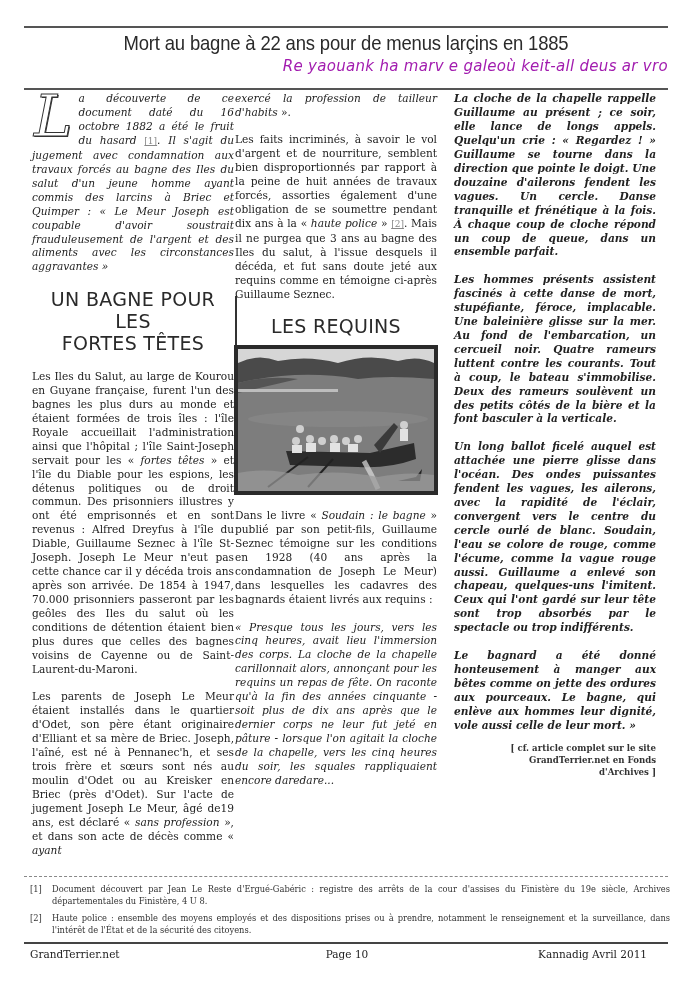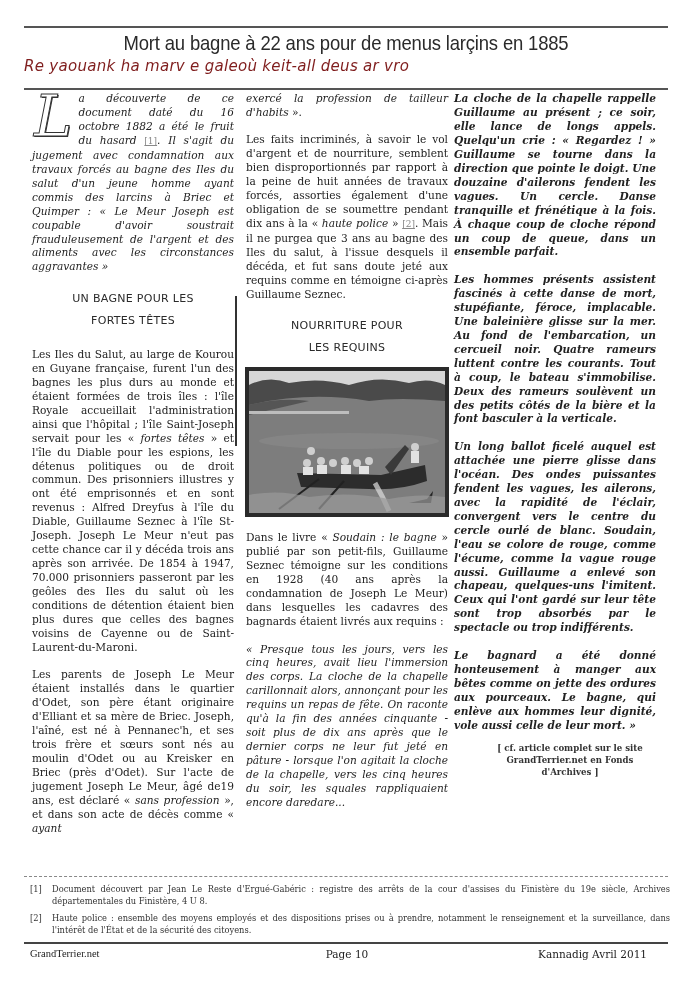--- a/index.html
+++ b/index.html
@@ -9,42 +9,42 @@
   .rule { position: absolute; left: 24px; width: 644px; height: 2px; background: #555; }
   #rule-top { top: 26px; }
   #rule-mid { top: 88px; }
 
   #title {
     position: absolute; top: 31px; left: 24px; width: 644px; text-align: center;
     font-family: "Liberation Sans", sans-serif; font-size: 21px; letter-spacing: -0.2px;
     color: #2a2a2a; transform: scaleX(0.88); transform-origin: center;
   }
   #subtitle {
-    position: absolute; top: 57px; left: 24px; width: 644px; text-align: left;
+    position: absolute; top: 57px; left: 24px; width: 644px; text-align: right;
     font-family: "DejaVu Sans", sans-serif; font-style: italic; font-size: 15px;
-    color: #7f1d1d; letter-spacing: 0.3px;
+    color: #a21caf; letter-spacing: 0.3px;
   }
 
   .col { position: absolute; top: 92px; width: 202px; font-size: 10.6px; line-height: 13.95px; text-align: justify; }
   #col1 { left: 32px; }
-  #col2 { left: 246px; }
+  #col2 { left: 235px; }
   #col3 { left: 454px; width: 202px; font-weight: bold; }
 
   .col p { margin-bottom: 13.5px; }
   .it { font-style: italic; }
   .ref { color: #888; text-decoration: underline; font-size: 9px; font-style: normal; }
 
   .dropcap {
     float: left; font-family: "DejaVu Serif", serif; font-style: italic; font-size: 58px;
     line-height: 44px; margin: 2px 6px 0 2px; color: #333;
     -webkit-text-stroke: 1px #333; color: #fff; text-shadow: 1px 1px 0 #333;
   }
 
   .section-head {
-    font-family: "DejaVu Sans", sans-serif; text-align: center; font-size: 11px;
+    font-family: "DejaVu Sans", sans-serif; text-align: center; font-size: 19px;
     line-height: 22px; letter-spacing: 0.3px; color: #2a2a2a; margin: 10px 0 16px 0;
   }
 
   .vbar { position: absolute; width: 2px; background: #333; }
   #vbar1 { left: 235px; top: 296px; height: 150px; }
 
   #photo {
     width: 204px; height: 150px; margin: 4px 0 14px -1px; border: 4px solid #2a2a2a;
     position: relative; overflow: hidden;
     background: linear-gradient(180deg, #dcdcdc 0%, #cfcfcf 10%, #555 14%, #6a6a6a 20%, #8c8c8c 24%, #7b7b7b 45%, #898989 70%, #7a7a7a 100%);
@@ -52,21 +52,21 @@
   }
 
   .footnote-sep { position: absolute; left: 24px; width: 644px; top: 876px; border-top: 1px dashed #888; }
   #footnotes { position: absolute; top: 884px; left: 30px; width: 640px; font-size: 8.3px; line-height: 11.5px; color: #333; }
   .fn { display: flex; margin-bottom: 6px; }
   .fn-num { width: 22px; flex: none; }
   .fn-text { flex: 1; text-align: justify; }
 
   #rule-foot { top: 942px; height: 2px; background: #444; }
   #footer { position: absolute; top: 948px; left: 30px; width: 634px; font-size: 10.5px; color: #222; }
-  #footer .l { position: absolute; left: 0; font-family: Liberation Serif, serif; }
+  #footer .l { position: absolute; left: 0; }
   #footer .c { position: absolute; left: 0; width: 100%; text-align: center; }
   #footer .r { position: absolute; right: 17px; }
 </style>
 </head>
 <body>
 
 <div class="rule" id="rule-top"></div>
 <div id="title">Mort au bagne à 22 ans pour de menus larçins en 1885</div>
 <div id="subtitle">Re yaouank ha marv e galeoù keit-all deus ar vro</div>
 <div class="rule" id="rule-mid"></div>
@@ -82,21 +82,20 @@
   <p><span>Les Iles du Salut, au large de Kourou en Guyane française, furent l'un des bagnes les plus durs au monde et étaient formées de trois îles : l'île Royale accueillait l'administration ainsi que l'hôpital ; l'île Saint-Joseph servait pour les « </span><span class="it">fortes têtes</span><span> » et l'île du Diable pour les espions, les détenus politiques ou de droit commun. Des prisonniers illustres y ont été emprisonnés et en sont revenus : Alfred Dreyfus à l'île du Diable, Guillaume Seznec à l'île St-Joseph. Joseph Le Meur n'eut pas cette chance car il y décéda trois ans après son arrivée. De 1854 à 1947, 70.000 prisonniers passeront par les geôles des Iles du salut où les conditions de détention étaient bien plus dures que celles des bagnes voisins de Cayenne ou de Saint-Laurent-du-Maroni.</span></p>
   <p><span>Les parents de Joseph Le Meur étaient installés dans le quartier d'Odet, son père étant originaire d'Elliant et sa mère de Briec. Joseph, l'aîné, est né à Pennanec'h, et ses trois frère et sœurs sont nés au moulin d'Odet ou au Kreisker en Briec (près d'Odet). Sur l'acte de jugement Joseph Le Meur, âgé de19 ans, est déclaré « </span><span class="it">sans profession</span><span> », et dans son acte de décès comme « </span><span class="it">ayant</span></p>
 </div>
 
 <div class="vbar" id="vbar1"></div>
 
 <div class="col" id="col2">
   <p><span class="it">exercé la profession de tailleur d'habits</span><span> ».</span></p>
   <p><span>Les faits incriminés, à savoir le vol d'argent et de nourriture, semblent bien disproportionnés par rapport à la peine de huit années de travaux forcés, assorties également d'une obligation de se soumettre pendant dix ans à la « </span><span class="it">haute police</span><span> » </span><a class="ref">[2]</a><span>. Mais il ne purgea que 3 ans au bagne des Iles du salut, à l'issue desquels il décéda, et fut sans doute jeté aux requins comme en témoigne ci-après Guillaume Seznec.</span></p>
   <div class="section-head" style="margin-top:6px;margin-bottom:8px;">
-    <div>NOURRITURE POUR</div>
     <div>LES REQUINS</div>
   </div>
   <div id="photo" title="Painting of convicts rowing a boat tipping a coffin into the sea among sharks">
     <svg width="196" height="142" viewBox="0 0 196 142">
       <rect x="0" y="0" width="196" height="142" fill="#7d7d7d"></rect>
       <rect x="0" y="0" width="196" height="14" fill="#d6d6d6"></rect>
       <path d="M0 14 Q20 4 40 12 Q70 6 100 14 Q130 4 160 12 Q180 6 196 14 L196 30 Q150 26 120 30 Q60 20 0 34 Z" fill="#4a4a4a"></path>
       <path d="M0 34 Q30 26 60 30 L0 44 Z" fill="#555"></path>
       <rect x="0" y="40" width="100" height="3" fill="#bdbdbd"></rect>
       <ellipse cx="100" cy="70" rx="90" ry="8" fill="#8a8a8a" opacity="0.6"></ellipse>
@@ -128,21 +127,21 @@
   </div>
   <p><span>Dans le livre « </span><span class="it">Soudain : le bagne</span><span> » publié par son petit-fils, Guillaume Seznec témoigne sur les conditions en 1928 (40 ans après la condamnation de Joseph Le Meur) dans lesquelles les cadavres des bagnards étaient livrés aux requins :</span></p>
   <p class="it">« Presque tous les jours, vers les cinq heures, avait lieu l'immersion des corps. La cloche de la chapelle carillonnait alors, annonçant pour les requins un repas de fête. On raconte qu'à la fin des années cinquante - soit plus de dix ans après que le dernier corps ne leur fut jeté en pâture - lorsque l'on agitait la cloche de la chapelle, vers les cinq heures du soir, les squales rappliquaient encore daredare...</p>
 </div>
 
 <div class="col" id="col3">
   <p class="it">La cloche de la chapelle rappelle Guillaume au présent ; ce soir, elle lance de longs appels. Quelqu'un crie : « Regardez ! » Guillaume se tourne dans la direction que pointe le doigt. Une douzaine d'ailerons fendent les vagues. Un cercle. Danse tranquille et frénétique à la fois. À chaque coup de cloche répond un coup de queue, dans un ensemble parfait.</p>
   <p class="it">Les hommes présents assistent fascinés à cette danse de mort, stupéfiante, féroce, implacable. Une baleinière glisse sur la mer. Au fond de l'embarcation, un cercueil noir. Quatre rameurs luttent contre les courants. Tout à coup, le bateau s'immobilise. Deux des rameurs soulèvent un des petits côtés de la bière et la font basculer à la verticale.</p>
   <p class="it">Un long ballot ficelé auquel est attachée une pierre glisse dans l'océan. Des ondes puissantes fendent les vagues, les ailerons, avec la rapidité de l'éclair, convergent vers le centre du cercle ourlé de blanc. Soudain, l'eau se colore de rouge, comme l'écume, comme la vague rouge aussi. Guillaume a enlevé son chapeau, quelques-uns l'imitent. Ceux qui l'ont gardé sur leur tête sont trop absorbés par le spectacle ou trop indifférents.</p>
   <p class="it">Le bagnard a été donné honteusement à manger aux bêtes comme on jette des ordures aux pourceaux. Le bagne, qui enlève aux hommes leur dignité, vole aussi celle de leur mort. »</p>
-  <p style="font-size:8.6px;line-height:12px;text-align:center;padding-left:30px;color:#333;margin-top:-4px;">[ cf. article complet sur le site GrandTerrier.net en Fonds d'Archives ]</p>
+  <p style="font-size:8.6px;line-height:12px;text-align:right;padding-left:30px;color:#333;margin-top:-4px;">[ cf. article complet sur le site GrandTerrier.net en Fonds d'Archives ]</p>
 </div>
 
 <div class="footnote-sep"></div>
 <div id="footnotes">
   <div class="fn">
     <span class="fn-num">[1]</span>
     <span class="fn-text">Document découvert par Jean Le Reste d'Ergué-Gabéric : registre des arrêts de la cour d'assises du Finistère du 19e siècle, Archives départementales du Finistère, 4 U 8.</span>
   </div>
   <div class="fn">
     <span class="fn-num">[2]</span>

